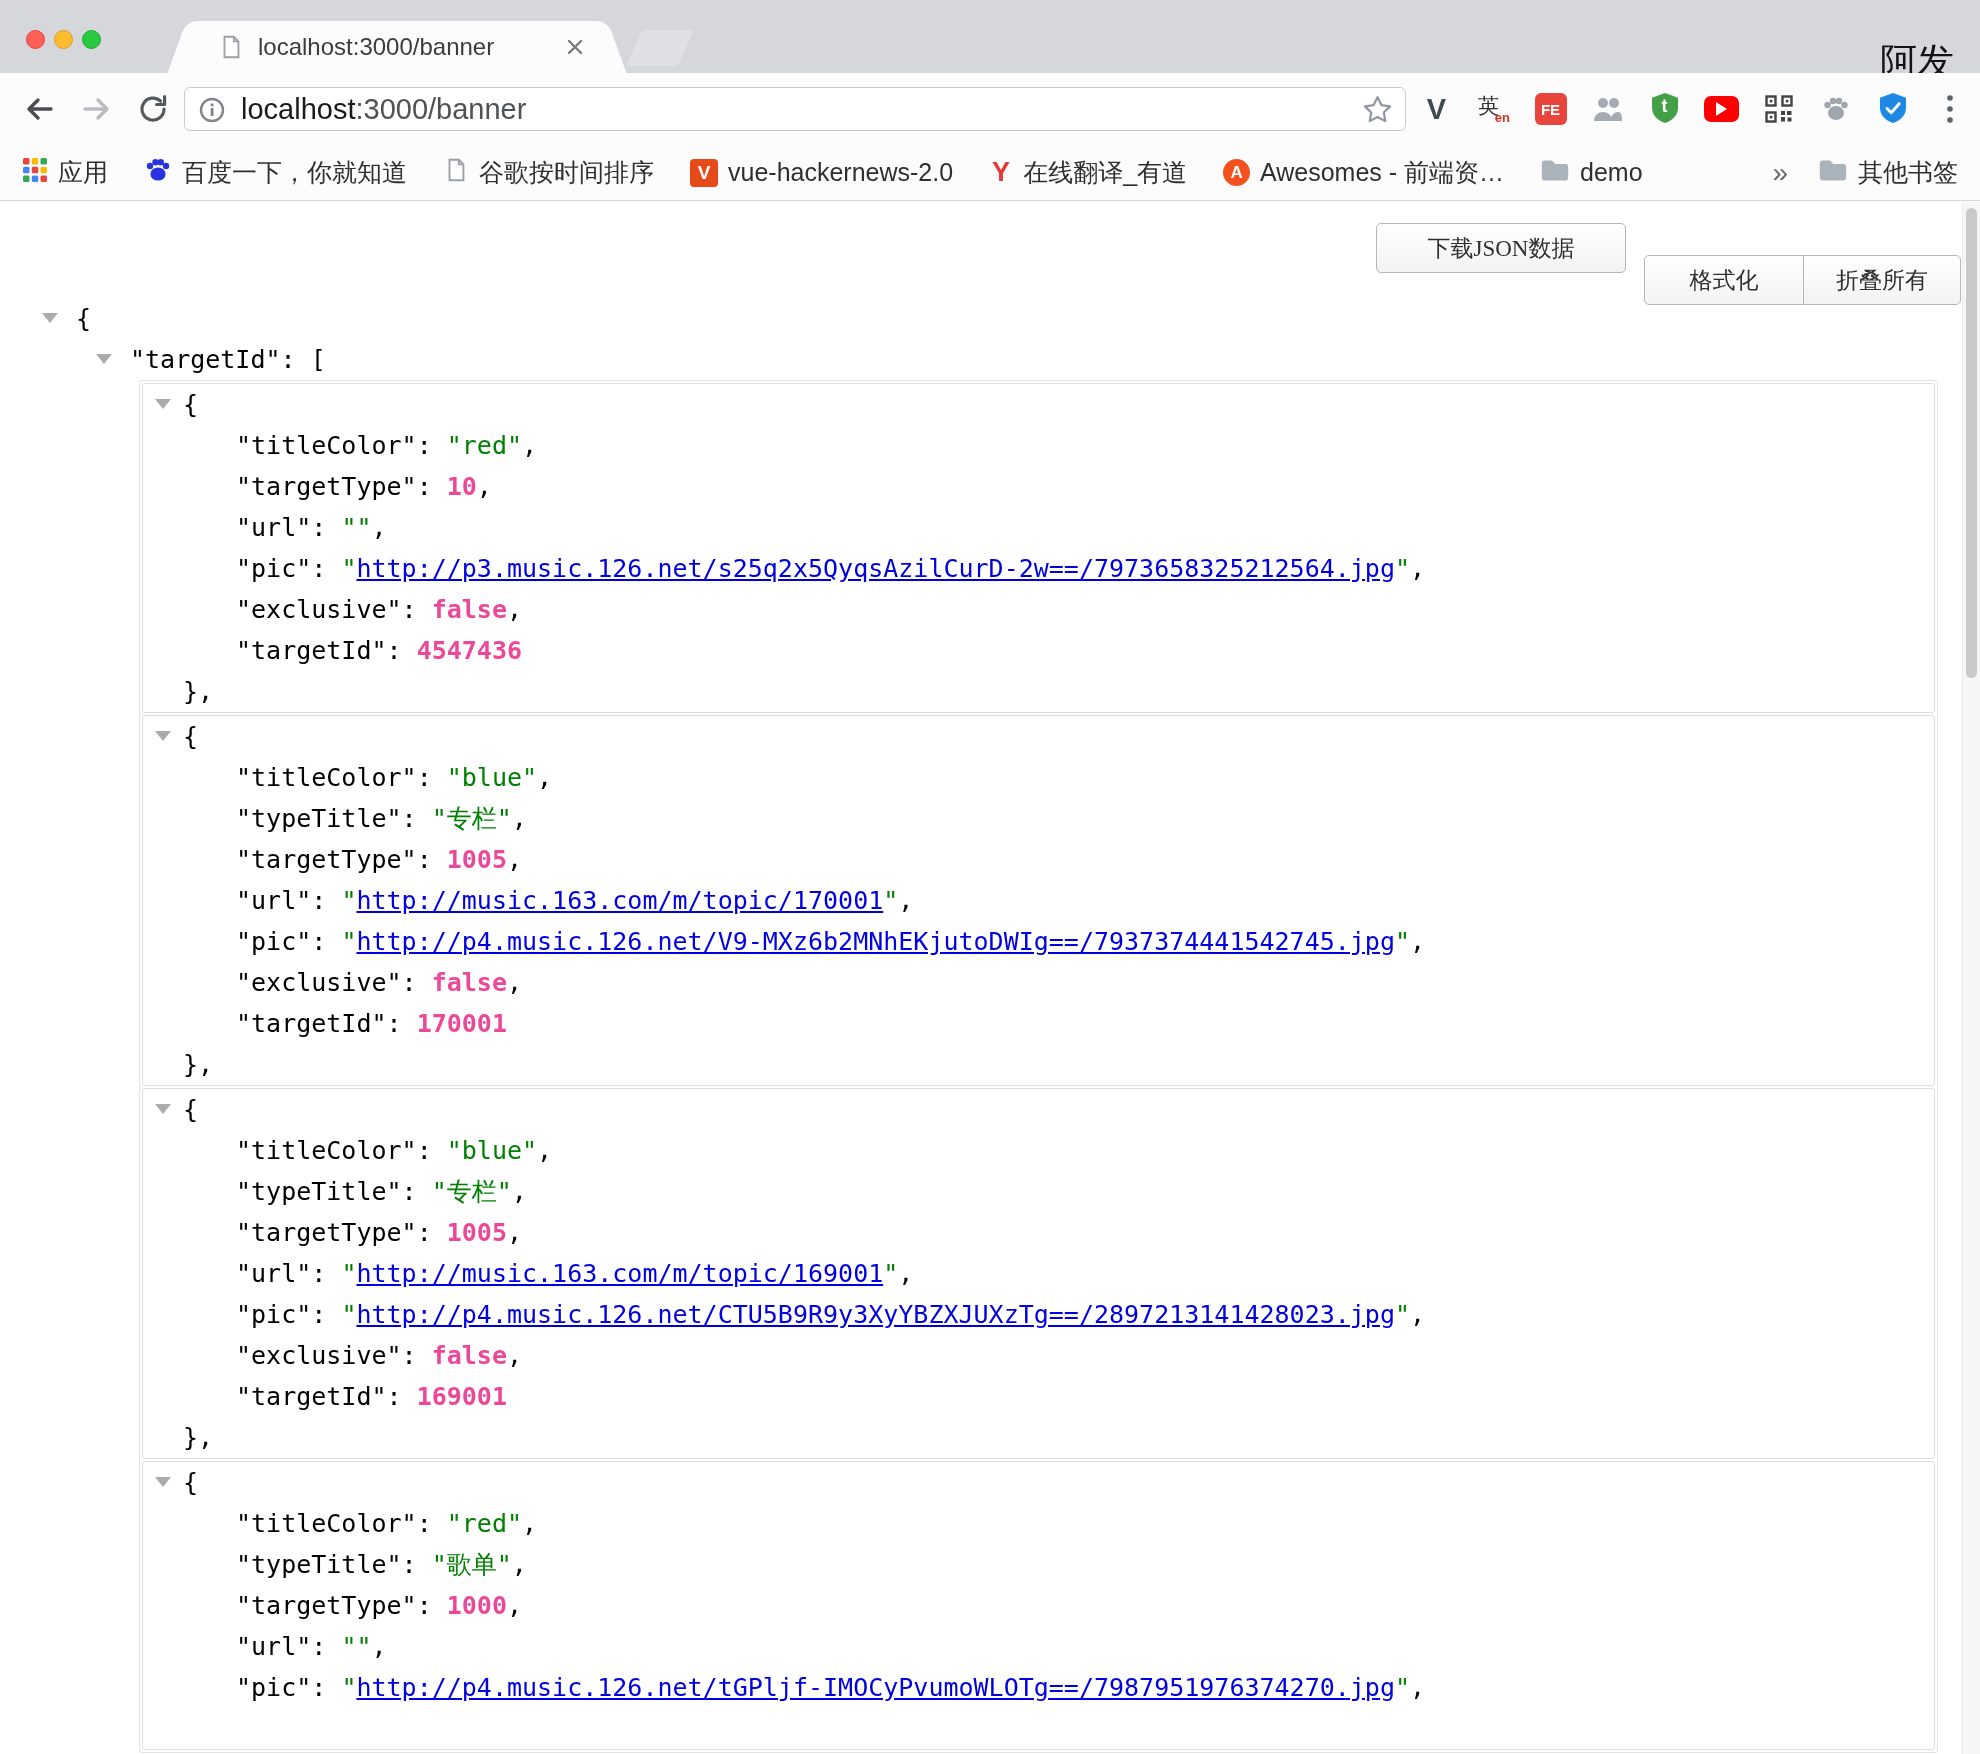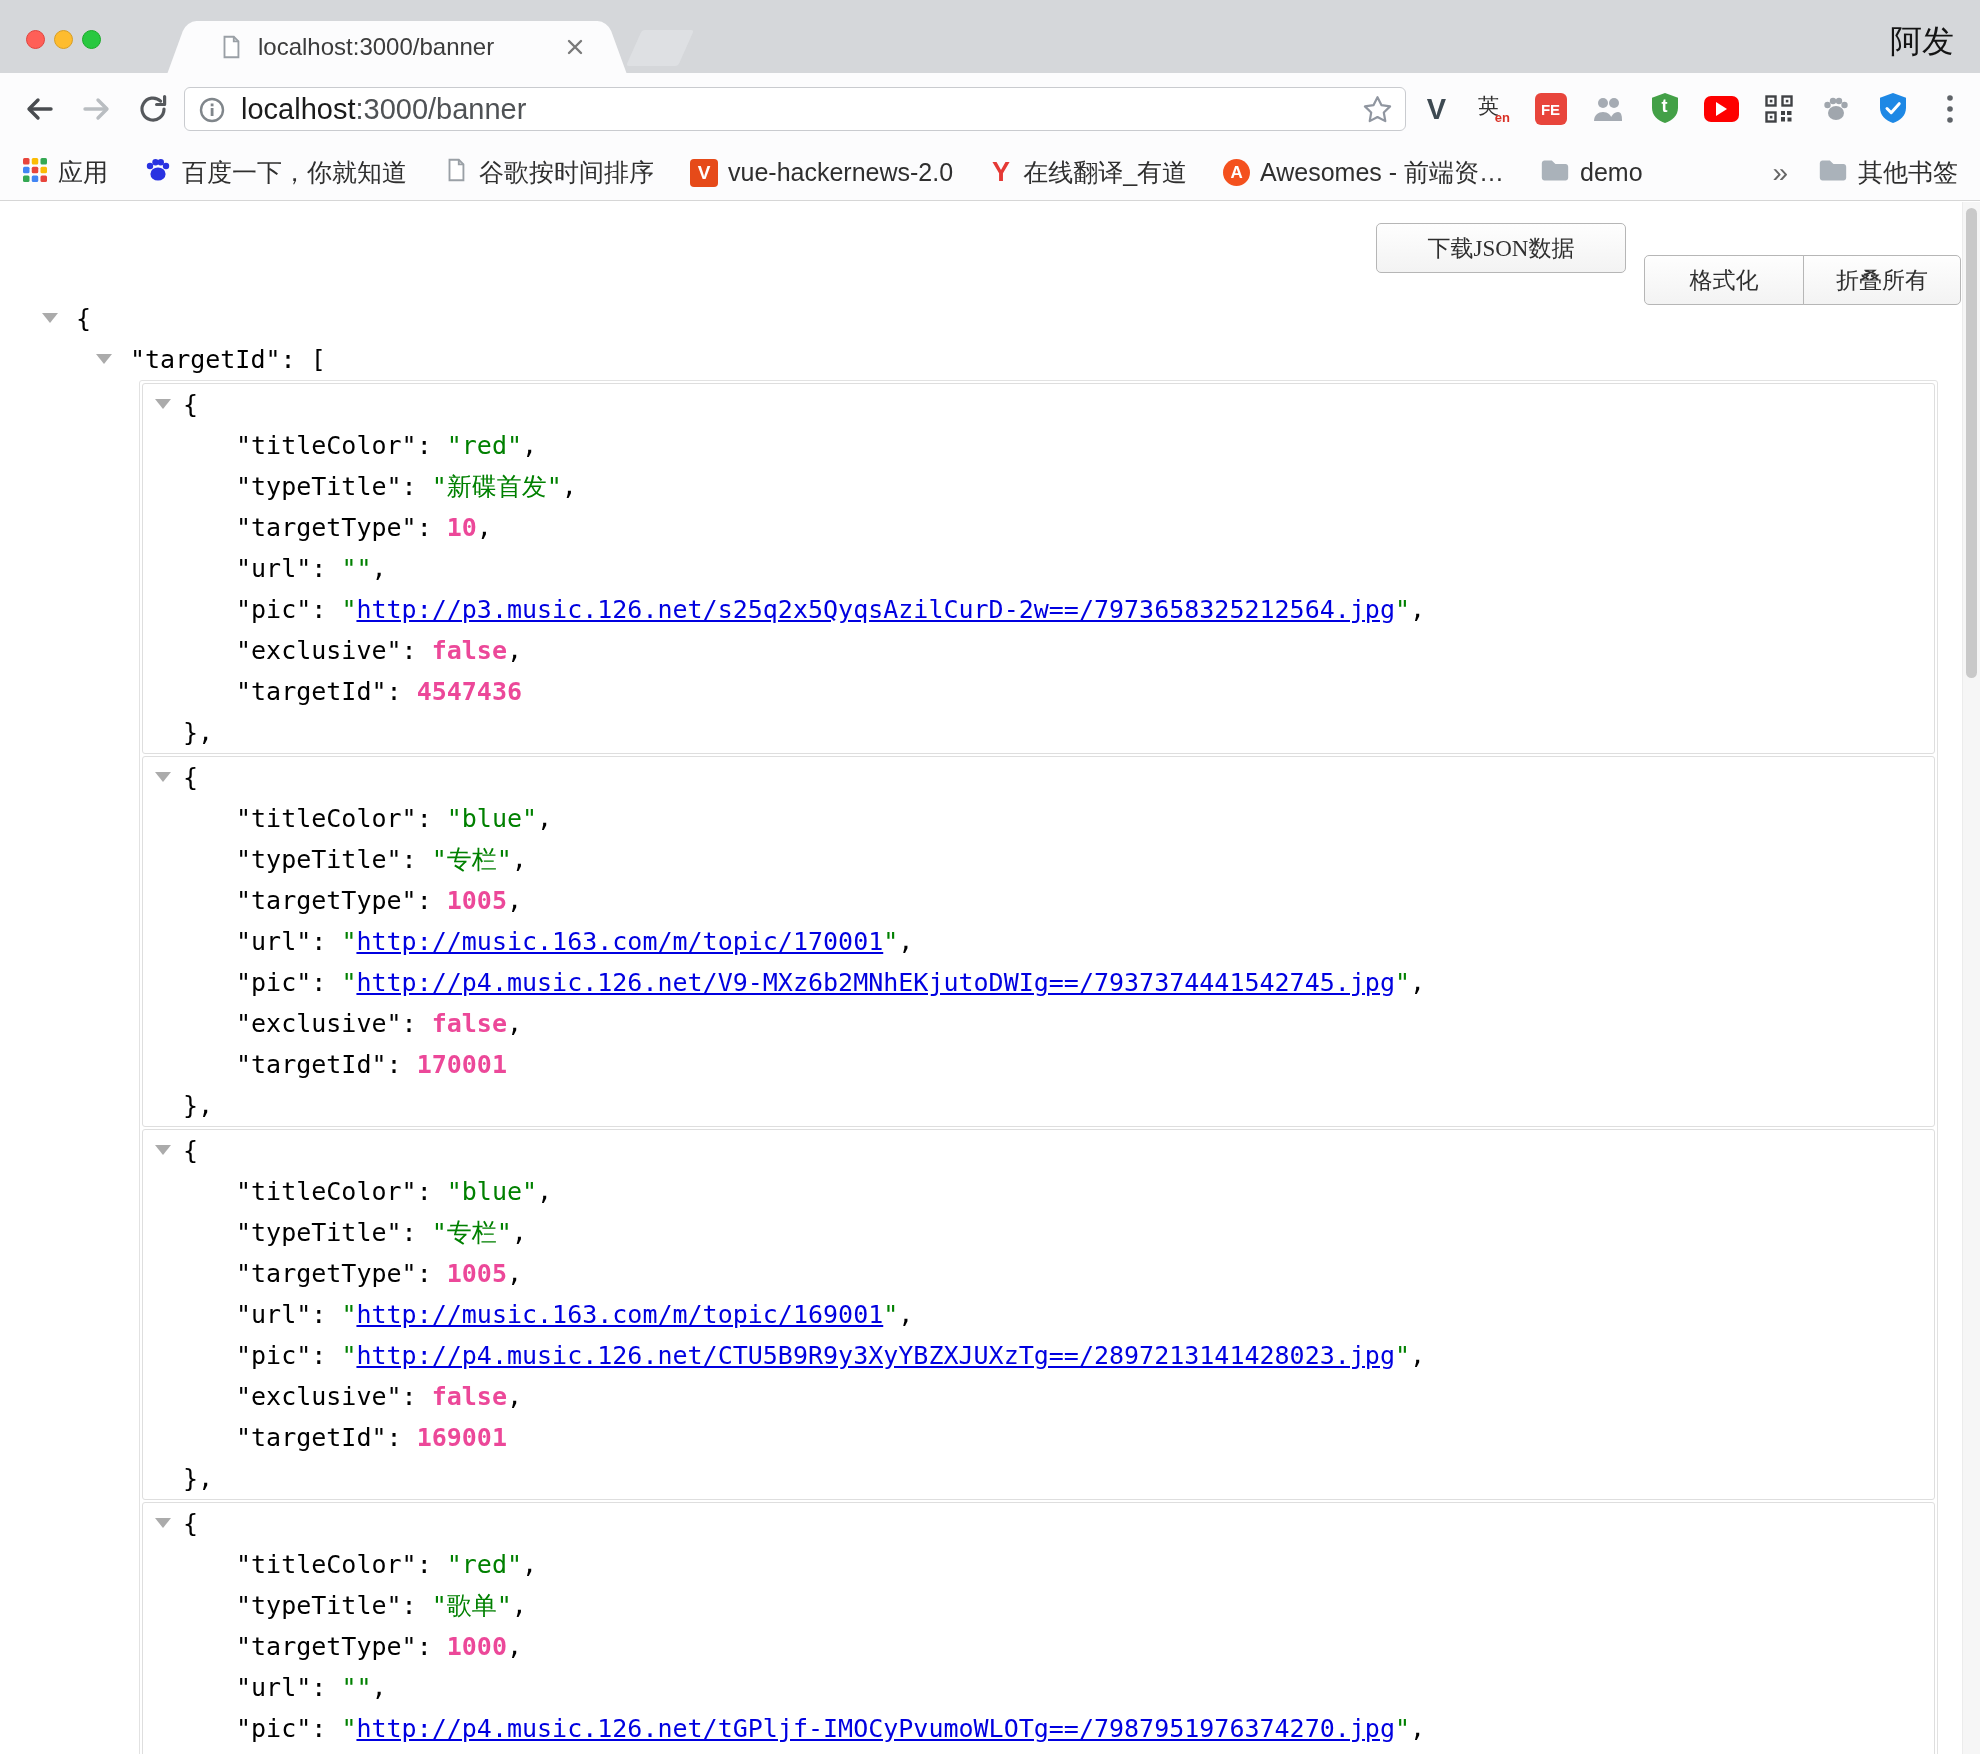--- a/index.html
+++ b/index.html
@@ -15,21 +15,21 @@
   .light.red{background:#ff5f57;border:1px solid #e0443e;}
   .light.yellow{background:#febc2e;border:1px solid #d89e24;}
   .light.green{background:#28c840;border:1px solid #1aab29;}
   .tab{position:absolute;left:192px;top:21px;width:410px;height:52px;background:#fcfcfd;border-radius:10px 10px 0 0;}
   .tab::before{content:"";position:absolute;bottom:0;left:-15px;width:30px;height:100%;background:#fcfcfd;transform:skewX(-20deg);border-radius:10px 0 0 0;}
   .tab::after{content:"";position:absolute;bottom:0;right:-15px;width:30px;height:100%;background:#fcfcfd;transform:skewX(20deg);border-radius:0 10px 0 0;}
   .tab-favicon{position:absolute;left:26px;top:13px;z-index:2;}
   .tab-title{position:absolute;left:66px;top:12px;font-size:24px;color:#3c3c3c;white-space:nowrap;max-width:280px;overflow:hidden;z-index:2;}
   .tab-close{position:absolute;right:16px;top:15px;z-index:2;cursor:pointer;}
   .newtab{position:absolute;left:634px;top:30px;width:52px;height:36px;background:#dee0e3;transform:skewX(-24deg);border-radius:3px;}
-  .profile-name{position:absolute;right:26px;top:20px;font-size:32px;color:#141414;}
+  .profile-name{position:absolute;right:26px;top:37px;font-size:37px;color:#141414;}
   
   .navbar{position:absolute;top:73px;left:0;width:100%;height:72px;background:#fcfcfd;}
   .nav-ico{position:absolute;top:17px;}
   .nav-back{left:20px;} .nav-fwd{left:78px;} .nav-reload{left:136px;top:19px;}
   .omnibox{position:absolute;left:184px;top:14px;width:1222px;height:44px;background:#fff;
     border:1px solid #c9cbcf;border-radius:6px;box-sizing:border-box;}
   .info-icon{position:absolute;left:13px;top:8px;}
   .url-text{position:absolute;left:56px;top:5px;font-size:29px;white-space:nowrap;}
   .url-text .host{color:#1b1b1b;}
   .url-text .path{color:#4f5255;}
@@ -313,21 +313,20 @@
     </div>
     <div class="line l-banners">
       <span class="tri"></span><span class="key">targetId</span><span class="p">[</span>
     </div>
 
     <div class="array-box">
 
       <div class="obj">
         <div class="line l-brace"><span class="tri"></span><span class="p">{</span></div>
         <div class="line l-prop"><span class="key">titleColor</span><span class="str">red</span><span class="comma"></span></div>
-        <div class="line l-prop"><span class="key">typeTitle</span><span class="str">新碟首发</span><span class="comma"></span></div>
         <div class="line l-prop"><span class="key">targetType</span><span class="num">10</span><span class="comma"></span></div>
         <div class="line l-prop"><span class="key">url</span><span class="str"></span><span class="comma"></span></div>
         <div class="line l-prop"><span class="key">pic</span><span class="lq"><span class="jlink">http://p3.music.126.net/s25q2x5QyqsAzilCurD-2w==/7973658325212564.jpg</span></span><span class="comma"></span></div>
         <div class="line l-prop"><span class="key">exclusive</span><span class="num">false</span><span class="comma"></span></div>
         <div class="line l-prop"><span class="key">targetId</span><span class="num">4547436</span></div>
         <div class="line l-close"><span class="p">},</span></div>
       </div>
 
       <div class="obj">
         <div class="line l-brace"><span class="tri"></span><span class="p">{</span></div>

